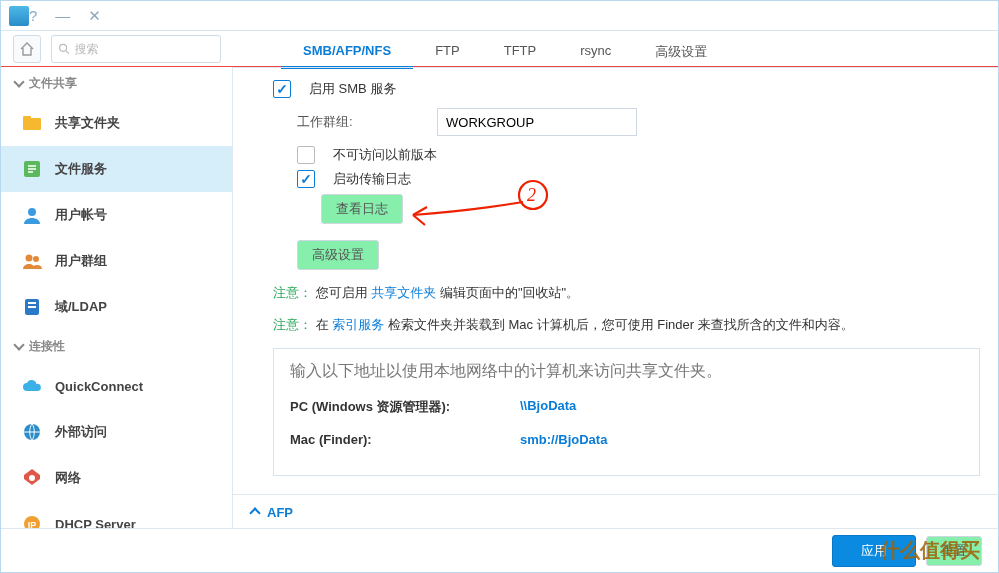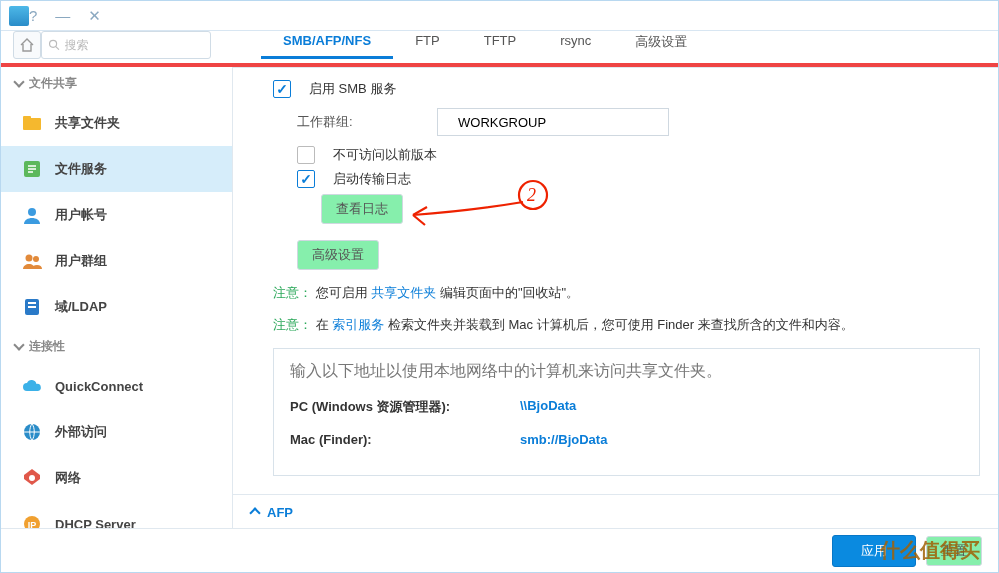--- a/index.html
+++ b/index.html
@@ -2,21 +2,21 @@
 <html><head>
 <meta charset="utf-8">
 <style>
 * { box-sizing: border-box; margin: 0; padding: 0; }
 body { font-family: "Microsoft YaHei", Arial, sans-serif; font-size: 13px; color: #333; background: #fff; width: 999px; height: 573px; overflow: hidden; position: relative; border: 1px solid #b8d8f0; }
 .titlebar { height: 30px; background: #fff; border-bottom: 1px solid #d8e6f2; display: flex; align-items: center; position: relative; }
 .titlebar .app-icon { width: 20px; height: 20px; margin-left: 8px; background: linear-gradient(#4db8e8,#2a8cc8); border-radius: 2px; display: inline-block; }
 .titlebar .title { flex: 1; text-align: center; color: #0a7dd8; font-weight: bold; font-size: 14px; }
 .titlebar .winbtns { display: flex; gap: 18px; padding-right: 16px; color: #8aa8c0; }
 .winbtn { cursor: pointer; font-size: 15px; }
-.toolbar { height: 36px; display: flex; align-items: flex-end; gap: 0; padding: 4px 12px; border-bottom: 4px solid #ef4444; }
+.toolbar { height: 36px; display: flex; align-items: flex-start; gap: 10px; padding: 4px 12px; border-bottom: 1px solid #ef4444; }
 .toolbar .back { width: 28px; height: 28px; border: 1px solid #d0dce6; border-radius: 3px; display: flex; align-items: center; justify-content: center; color: #888; background: #f8fafc; }
 .searchbox { flex: 0 0 170px; height: 28px; border: 1px solid #d0dce6; border-radius: 3px; display: flex; align-items: center; padding: 0 6px; background: #fff; }
 .searchbox svg { width: 14px; height: 14px; margin-right: 4px; }
 .searchbox input { border: none; outline: none; font-size: 12px; width: 100%; color: #555; }
 .searchbox input::placeholder { color: #bbb; }
 .tabs { display: flex; margin-left: 50px; }
 .tab { padding: 8px 22px; color: #555; cursor: pointer; font-size: 13px; }
 .tab.active { color: #0a7dd8; font-weight: bold; border-bottom: 3px solid #0a7dd8; }
 .body { display: flex; height: calc(100% - 30px - 36px - 44px); }
 .sidebar { width: 232px; border-right: 1px solid #e0e8ef; overflow-y: auto; font-weight: bold; }
@@ -27,21 +27,21 @@
 .content { flex: 1; overflow-y: auto; padding: 0; position: relative; }
 .section { border-top: 1px solid #e0e8ef; }
 .section-hdr { display: flex; align-items: center; gap: 8px; padding: 10px 18px; color: #0a7dd8; font-weight: bold; cursor: pointer; }
 .section-body { padding: 6px 18px 18px 40px; }
 .checkbox-row { display: flex; align-items: center; gap: 18px; margin: 6px 0; }
 .chk { width: 18px; height: 18px; border: 1px solid #bbb; border-radius: 2px; display: inline-flex; align-items: center; justify-content: center; background: #fff; }
 .chk.checked { border-color: #0a7dd8; }
 .chk.checked::after { content: "✓"; color: #0a7dd8; font-weight: bold; font-size: 14px; }
 .field-row { display: flex; align-items: center; margin: 10px 0 10px 24px; }
 .field-label { width: 140px; color: #555; }
-.text-input { width: 232px; height: 28px; border: 1px solid #cfd8e0; padding: 0 20px; font-size: 13px; }
+.text-input { width: 200px; height: 28px; border: 1px solid #cfd8e0; padding: 0 8px; font-size: 13px; }
 .indent { margin-left: 24px; }
 .btn { display: inline-block; padding: 5px 14px; border: 1px solid #cfd8e0; background: #86efac; border-radius: 3px; color: #555; cursor: pointer; font-size: 13px; }
 .note { margin: 14px 0; font-size: 13px; }
 .note .warn { color: #2ba85a; }
 .note a { color: #0a7dd8; text-decoration: none; }
 .addrbox { border: 1px solid #d8e2ea; padding: 12px 16px; margin-top: 8px; }
 .addrbox .hint { color: #777; font-size: 16px; margin-bottom: 10px; }
 .addr-row { display: flex; margin: 16px 0; }
 .addr-row .k { width: 230px; font-weight: bold; }
 .addr-row .v { color: #0a7dd8; font-weight: bold; }

